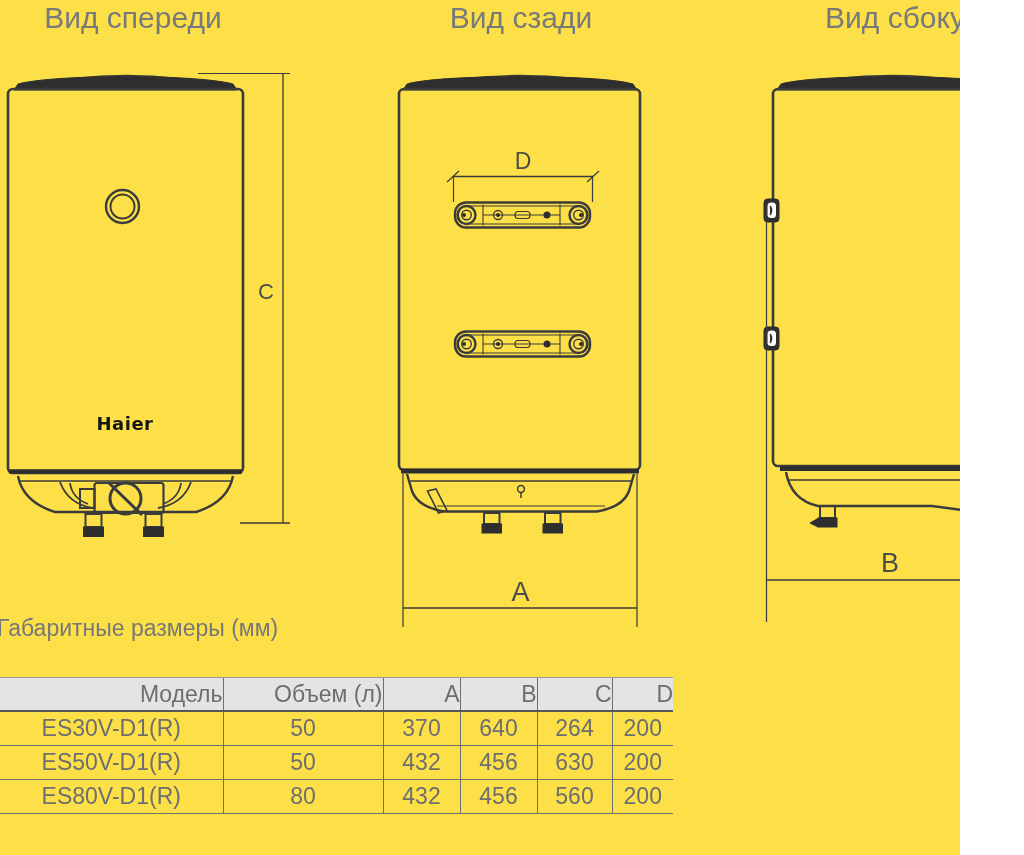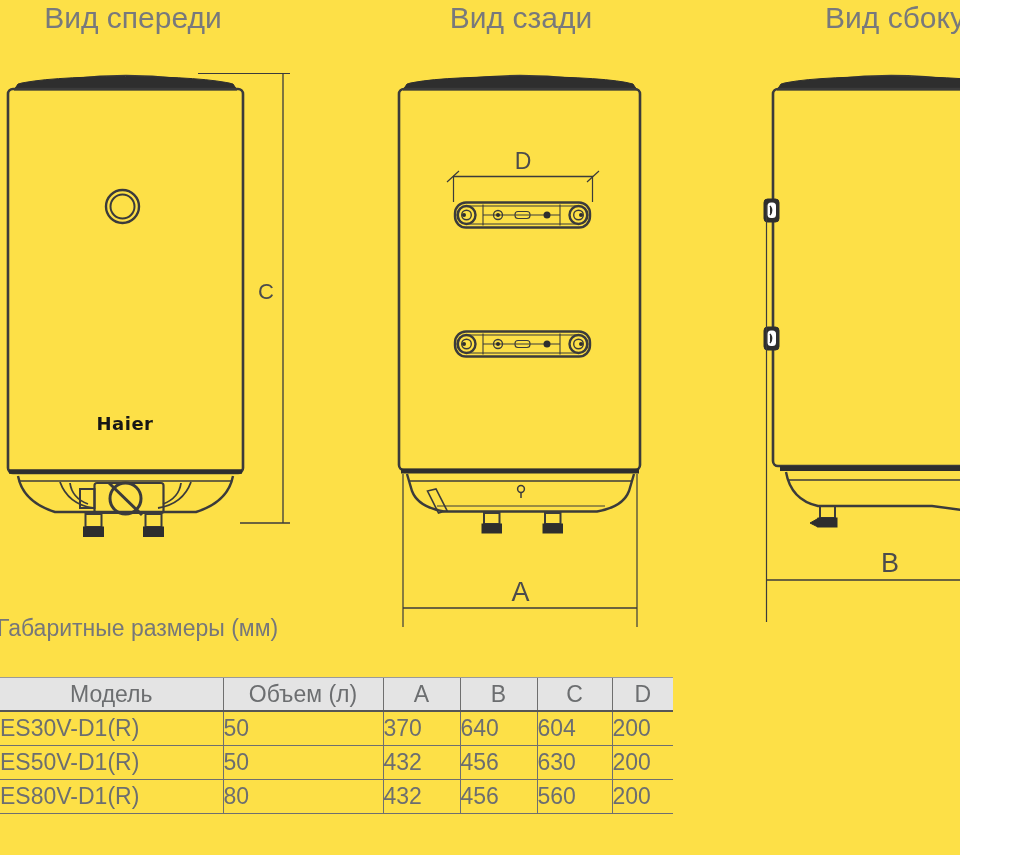--- a/index.html
+++ b/index.html
@@ -20,24 +20,24 @@
   .dimtxt{fill:#4c4c4c;font-family:"Liberation Sans",sans-serif;}
   .brand{fill:#161616;font-family:"DejaVu Sans",sans-serif;font-weight:bold;}
   .dim-table{
     position:absolute;left:0;top:677px;width:673px;
     border-collapse:collapse;table-layout:fixed;
     font-size:23px;color:#6c6e70;
   }
   .dim-table th{
     font-weight:normal;background:#e4e4e4;height:32px;
     border-top:1.5px solid #9a9a9a;border-bottom:2px solid #565656;
-    text-align:center;padding:0;
+    text-align:right;padding:0;
   }
   .dim-table td{
-    height:33px;padding:0;
+    height:33px;text-align:center;padding:0;
     border-bottom:1.6px solid #6f6f6f;
   }
   .dim-table th + th, .dim-table td + td{border-left:1.6px solid #6f6f6f;}
 </style>
 </head>
 <body>
 
 <div class="stage">
 
   <div class="view-title" style="left:0;width:266px;">Вид спереди</div>
@@ -184,21 +184,21 @@
         <th>C</th>
         <th>D</th>
       </tr>
     </thead>
     <tbody>
       <tr>
         <td>ES30V-D1(R)</td>
         <td>50</td>
         <td>370</td>
         <td>640</td>
-        <td>604</td>
+        <td>264</td>
         <td>200</td>
       </tr>
       <tr>
         <td>ES50V-D1(R)</td>
         <td>50</td>
         <td>432</td>
         <td>456</td>
         <td>630</td>
         <td>200</td>
       </tr>

